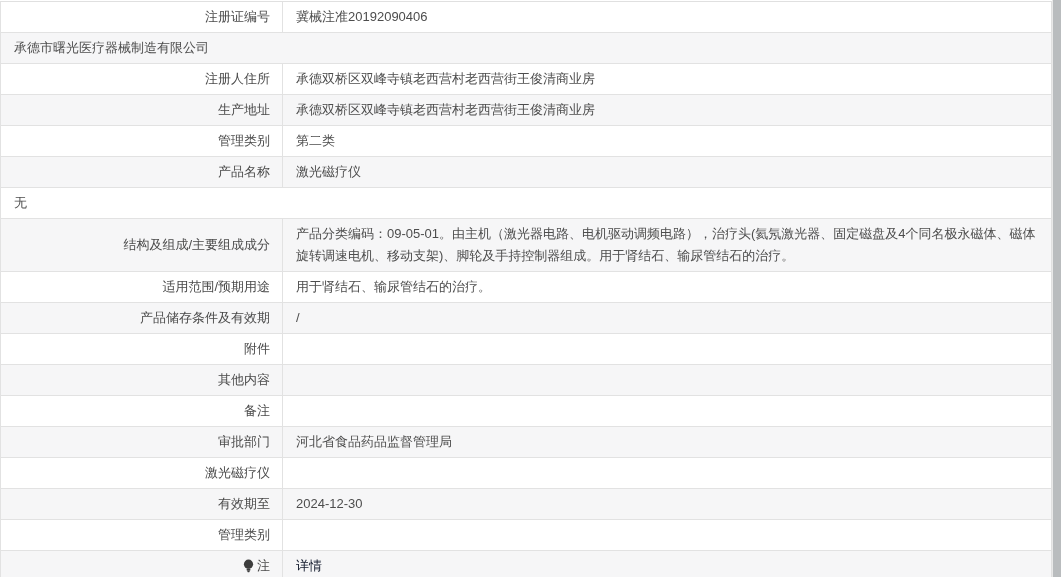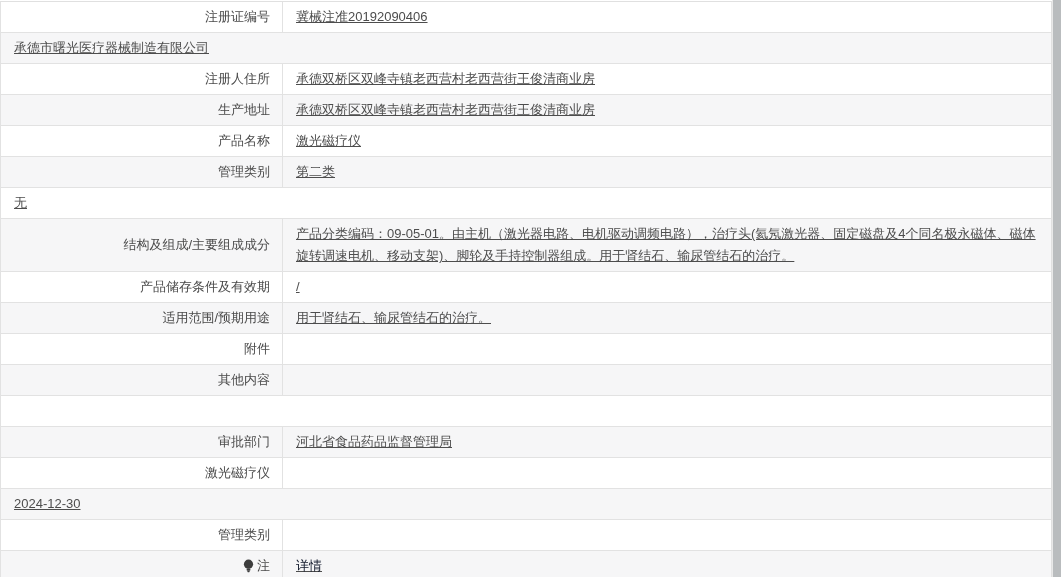--- a/index.html
+++ b/index.html
@@ -53,21 +53,20 @@
   }
   .cell-value {
     flex: 1;
     box-sizing: border-box;
     display: flex;
     align-items: center;
     padding: 4px 14px 4px 13px;
     font-size: 13px;
     color: #4d4d4d;
     line-height: 22px;
-    text-decoration: underline;
   }
   .cell-value .text {
     display: inline-block;
   }
   .details-link {
     color: #0f172a;
     text-decoration: none;
     cursor: pointer;
     font-size: 13px;
   }
@@ -113,92 +112,94 @@
     </div>
 
     <div class="row">
       <div class="cell-label">生产地址</div>
       <div class="cell-value">
           <span class="text">承德双桥区双峰寺镇老西营村老西营街王俊清商业房</span>
         </div>
     </div>
 
     <div class="row">
+      <div class="cell-label">管理类别</div>
+      <div class="cell-value">
+          <span class="text">第二类</span>
+        </div>
+    </div>
+
+    <div class="row">
       <div class="cell-label">产品名称</div>
       <div class="cell-value">
           <span class="text">激光磁疗仪</span>
         </div>
     </div>
 
     <div class="row">
-      <div class="cell-label">管理类别</div>
-      <div class="cell-value">
-          <span class="text">第二类</span>
-        </div>
-    </div>
-
-    <div class="row">
       <div class="cell-value">
           <span class="text">无</span>
         </div>
     </div>
 
     <div class="row">
       <div class="cell-label">结构及组成/主要组成成分</div>
       <div class="cell-value">
           <span class="text">产品分类编码：09-05-01。由主机（激光器电路、电机驱动调频电路），治疗头(氦氖激光器、固定磁盘及4个同名极永磁体、磁体旋转调速电机、移动支架)、脚轮及手持控制器组成。用于肾结石、输尿管结石的治疗。</span>
         </div>
     </div>
 
     <div class="row">
+      <div class="cell-label">适用范围/预期用途</div>
+      <div class="cell-value">
+          <span class="text">用于肾结石、输尿管结石的治疗。</span>
+        </div>
+    </div>
+
+    <div class="row">
       <div class="cell-label">产品储存条件及有效期</div>
       <div class="cell-value">
           <span class="text">/</span>
         </div>
     </div>
 
     <div class="row">
-      <div class="cell-label">适用范围/预期用途</div>
-      <div class="cell-value">
-          <span class="text">用于肾结石、输尿管结石的治疗。</span>
-        </div>
-    </div>
-
-    <div class="row">
       <div class="cell-label">附件</div>
       <div class="cell-value">
           <span class="text"></span>
         </div>
     </div>
 
     <div class="row">
       <div class="cell-label">其他内容</div>
       <div class="cell-value">
           <span class="text"></span>
         </div>
     </div>
 
     <div class="row">
+      <div class="cell-label">备注</div>
       <div class="cell-value">
           <span class="text"></span>
         </div>
     </div>
 
     <div class="row">
       <div class="cell-label">审批部门</div>
       <div class="cell-value">
           <span class="text">河北省食品药品监督管理局</span>
         </div>
     </div>
 
     <div class="row">
       <div class="cell-label">激光磁疗仪</div>
     </div>
 
     <div class="row">
+      <div class="cell-label">有效期至</div>
       <div class="cell-value">
           <span class="text">2024-12-30</span>
         </div>
     </div>
 
     <div class="row">
       <div class="cell-label">管理类别</div>
       <div class="cell-value">
           <span class="text"></span>
         </div>

